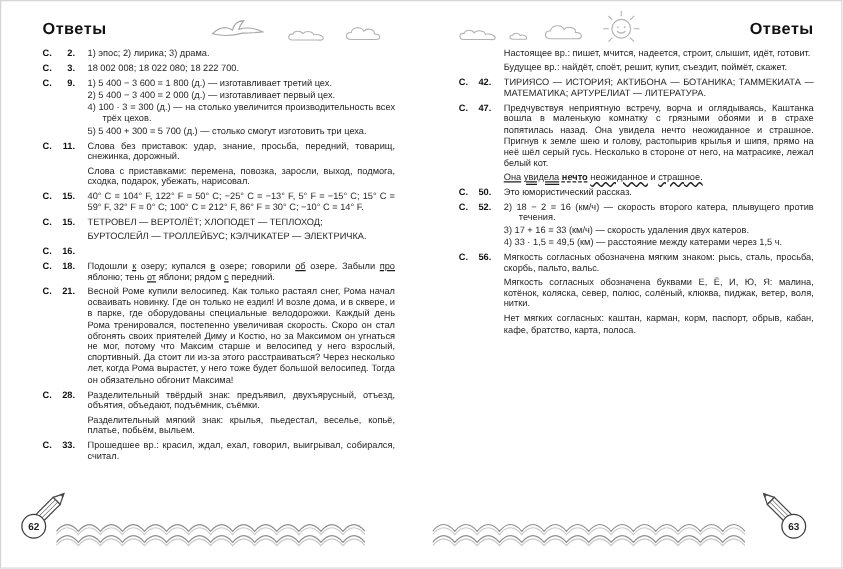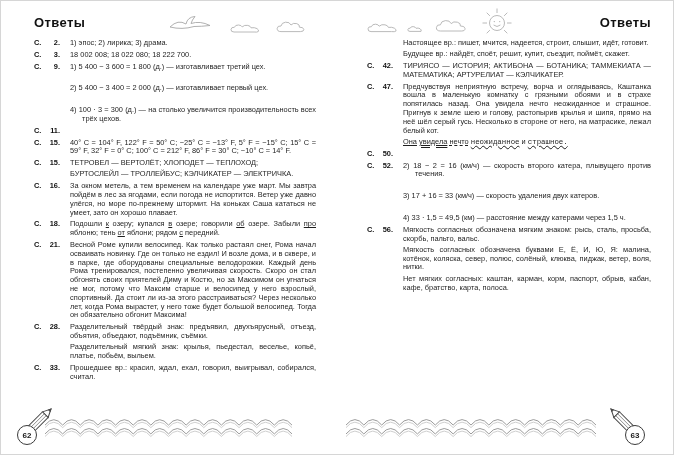--- a/index.html
+++ b/index.html
@@ -26,29 +26,29 @@
   .decor{flex:none;}
 
   .entries{font-size:7.4px;line-height:8.8px;}
   .entry{display:flex;margin-bottom:3px;}
   .ref{flex:none;width:13px;font-weight:700;color:#111;}
   .num{flex:none;width:13px;font-weight:700;color:#111;text-align:right;}
   .body{flex:1;margin-left:10px;text-align:justify;}
   .para{margin:0;}
   .para + .para{margin-top:2.5px;}
   .sub{margin:0;padding-left:12px;text-indent:-12px;text-align:justify;}
-  .sub + .sub{margin-top:13px;}
+  .sub + .sub{margin-top:1px;}
 
   .u-solid{text-decoration:underline;text-underline-offset:1px;}
   .u-double{text-decoration:underline double;text-underline-offset:1px;}
-  .u-dashed{text-decoration:underline dashed;text-underline-offset:1px;}
-  .u-wavy{text-decoration:underline wavy;text-underline-offset:1px;font-family:Liberation Mono, monospace;}
+  .u-dashed{text-decoration:underline dashed;text-underline-offset:1px;font-weight:bold;}
+  .u-wavy{text-decoration:underline wavy;text-underline-offset:1px;}
 
   .page-foot{position:absolute;left:0;right:0;bottom:0;height:60px;}
-  .pencil{position:absolute;bottom:3px;}
+  .pencil{position:absolute;bottom:17px;}
   .pencil-l{left:12px;}
   .pencil-r{right:26px;}
   .waves{position:absolute;bottom:15px;}
   .waves-l{left:44px;}
   .waves-r{left:8px;}
 
   svg{display:block;}
 </style>
 </head>
 <body>
@@ -95,26 +95,31 @@
         </div>
       </div>
 
       <div class="entry">
         <span class="ref">С.</span>
         <span class="num">9.</span>
         <div class="body">
           <p class="sub">1) 5 400 − 3 600 = 1 800 (д.) — изготавливает третий цех.</p>
           <p class="sub">2) 5 400 − 3 400 = 2 000 (д.) — изготавливает первый цех.</p>
           <p class="sub">4) 100 · 3 = 300 (д.) — на столько увеличится производительность всех трёх цехов.</p>
+          <p class="sub">5) 5 400 + 300 = 5 700 (д.) — столько смогут изготовить три цеха.</p>
         </div>
       </div>
 
       <div class="entry">
         <span class="ref">С.</span>
         <span class="num">11.</span>
+        <div class="body">
+          <p class="para">Слова без приставок: удар, знание, просьба, передний, товарищ, снежинка, дорожный.</p>
+          <p class="para">Слова с приставками: перемена, повозка, заросли, выход, подмога, сходка, подарок, убежать, нарисовал.</p>
+        </div>
       </div>
 
       <div class="entry">
         <span class="ref">С.</span>
         <span class="num">15.</span>
         <div class="body">
           <p class="para">40° С = 104° F, 122° F = 50° С; −25° С = −13° F, 5° F = −15° С; 15° С = 59° F, 32° F = 0° С; 100° С = 212° F, 86° F = 30° С; −10° С = 14° F.</p>
         </div>
       </div>
 
@@ -123,23 +128,20 @@
         <span class="num">15.</span>
         <div class="body">
           <p class="para">ТЕТРОВЕЛ — ВЕРТОЛЁТ;  ХЛОПОДЕТ — ТЕПЛОХОД;</p>
           <p class="para">БУРТОСЛЕЙЛ — ТРОЛЛЕЙБУС;  КЭЛЧИКАТЕР — ЭЛЕКТРИЧКА.</p>
         </div>
       </div>
 
       <div class="entry">
         <span class="ref">С.</span>
         <span class="num">16.</span>
-        <div class="body">
-          <p class="para">За окном метель, а тем временем на календаре уже март. Мы завтра пойдём в лес за ягодами, если погода не испортится. Ветер уже давно улёгся, но море по-прежнему штормит. На коньках Саша кататься не умеет, зато он хорошо плавает.</p>
-        </div>
       </div>
 
       <div class="entry">
         <span class="ref">С.</span>
         <span class="num">18.</span>
         <div class="body">
           <p class="para"><span>Подошли </span><span class="u-solid">к</span><span> озеру; купался </span><span class="u-solid">в</span><span> озере; говорили </span><span class="u-solid">об</span><span> озере. Забыли </span><span class="u-solid">про</span><span> яблоню; тень </span><span class="u-solid">от</span><span> яблони; рядом </span><span class="u-solid">с</span><span> передний.</span></p>
         </div>
       </div>
 
@@ -245,36 +247,39 @@
         <div class="body">
           <p class="para">Настоящее вр.: пишет, мчится, надеется, строит, слышит, идёт, готовит.</p>
           <p class="para">Будущее вр.: найдёт, споёт, решит, купит, съездит, поймёт, скажет.</p>
         </div>
       </div>
 
       <div class="entry">
         <span class="ref">С.</span>
         <span class="num">42.</span>
         <div class="body">
-          <p class="para">ТИРИЯСО — ИСТОРИЯ; АКТИБОНА — БОТАНИКА; ТАММЕКИАТА — МАТЕМАТИКА; АРТУРЕЛИАТ — КЭЛЧИКАТЕР.</p>
+          <p class="para">ТИРИЯСО — ИСТОРИЯ; АКТИБОНА — БОТАНИКА; ТАММЕКИАТА — МАТЕМАТИКА; АРТУРЕЛИАТ — ЛИТЕРАТУРА.</p>
         </div>
       </div>
 
       <div class="entry">
         <span class="ref">С.</span>
         <span class="num">47.</span>
         <div class="body">
           <p class="para">Предчувствуя неприятную встречу, ворча и оглядываясь, Каштанка вошла в маленькую комнатку с грязными обоями и в страхе попятилась назад. Она увидела нечто неожиданное и страшное. Пригнув к земле шею и голову, растопырив крылья и шипя, прямо на неё шёл серый гусь. Несколько в стороне от него, на матрасике, лежал белый кот.</p>
           <p class="para"><span class="u-solid">Она</span><span> </span><span class="u-double">увидела</span><span> </span><span class="u-dashed">нечто</span><span> </span><span class="u-wavy">неожиданное</span><span> и </span><span class="u-wavy">страшное.</span></p>
         </div>
       </div>
 
       <div class="entry">
         <span class="ref">С.</span>
         <span class="num">50.</span>
+        <div class="body">
+          <p class="para">Это юмористический рассказ.</p>
+        </div>
       </div>
 
       <div class="entry">
         <span class="ref">С.</span>
         <span class="num">52.</span>
         <div class="body">
           <p class="sub">2) 18 − 2 = 16 (км/ч) — скорость второго катера, плывущего против течения.</p>
           <p class="sub">3) 17 + 16 = 33 (км/ч) — скорость удаления двух катеров.</p>
           <p class="sub">4) 33 · 1,5 = 49,5 (км) — расстояние между катерами через 1,5 ч.</p>
         </div>

